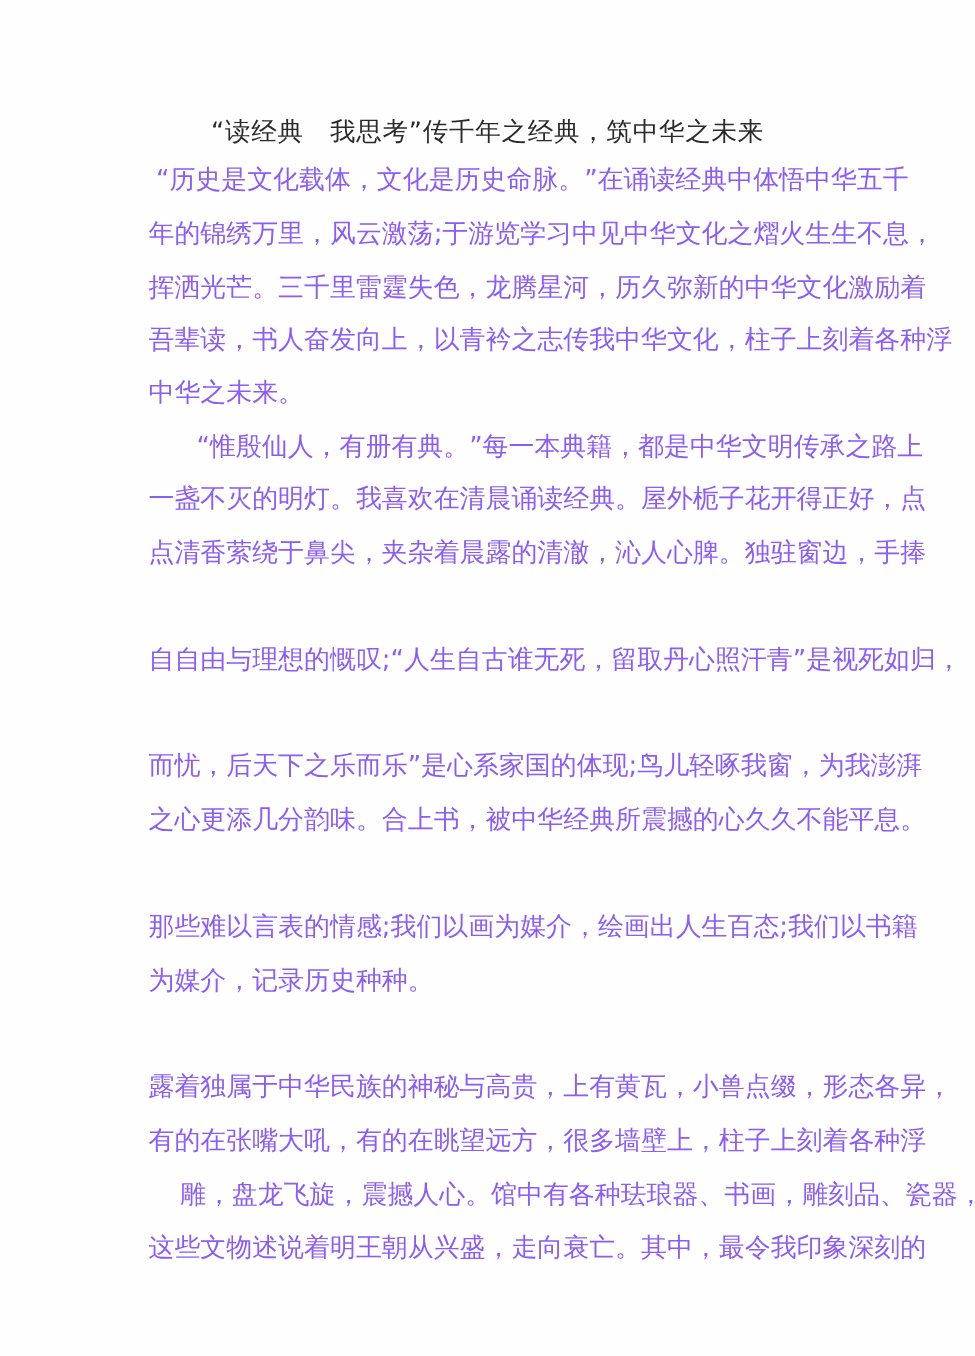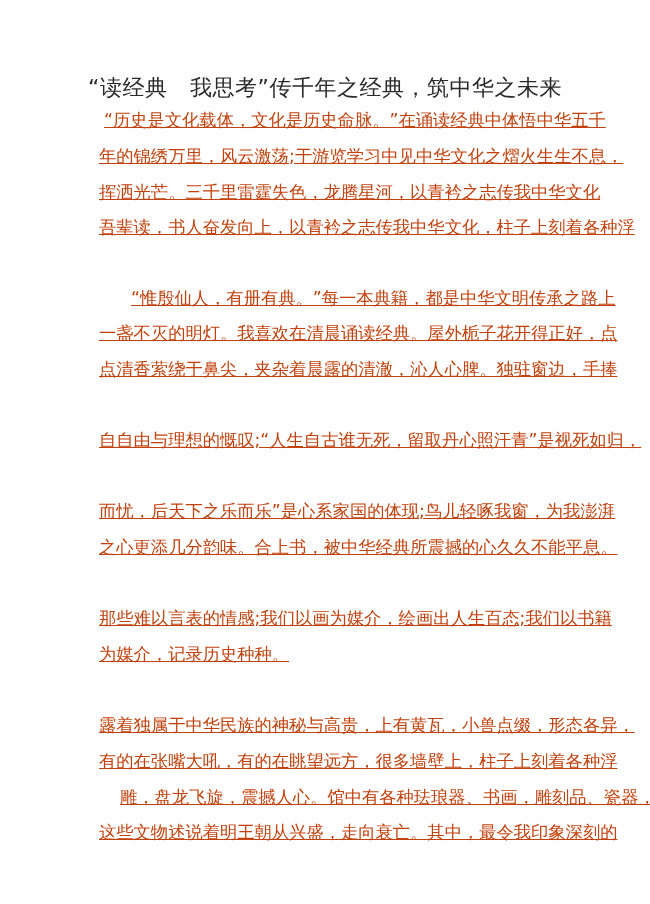--- a/index.html
+++ b/index.html
@@ -4,43 +4,43 @@
 <style>
   html, body { margin: 0; padding: 0; }
   body {
     width: 650px; height: 904px; background: #ffffff; overflow: hidden;
     font-family: "DejaVu Sans", "Liberation Sans", sans-serif;
     color: #2b2b2b;
   }
   .page { position: relative; width: 650px; height: 904px; background: #fefefe; }
   .title {
     position: absolute; top: 76px; left: 0; width: 650px; text-align: center;
-    font-size: 22px; letter-spacing: 0.5px; line-height: 24px; color: #2a2a2a;
+    font-size: 17px; letter-spacing: 0.5px; line-height: 24px; color: #2a2a2a;
     filter: blur(0.35px);
   }
   .line {
     position: absolute; left: 99px; width: 456px; height: 24px;
     font-size: 17.3px; line-height: 24px; white-space: nowrap;
-    text-align: justify; text-align-last: justify; color: #c2410c;
+    text-align: justify; text-align-last: justify; color: #8b5cf6;
     filter: blur(0.35px);
-    text-decoration: underline;
   }
   .line.indent { left: 131px; width: 424px; }
   .line.last { text-align-last: left; }
 </style>
 </head>
 <body>
 
 <div class="page">
   <div class="title">“读经典　我思考”传千年之经典，筑中华之未来</div>
 
   <div class="line indent" style="top:108px; left:104px; width:451px;">“历史是文化载体，文化是历史命脉。”在诵读经典中体悟中华五千</div>
   <div class="line" style="top:144px;">年的锦绣万里，风云激荡;于游览学习中见中华文化之熠火生生不息，</div>
-  <div class="line" style="top:180px;">挥洒光芒。三千里雷霆失色，龙腾星河，以青衿之志传我中华文化</div>
+  <div class="line" style="top:180px;">挥洒光芒。三千里雷霆失色，龙腾星河，历久弥新的中华文化激励着</div>
   <div class="line" style="top:215px;">吾辈读，书人奋发向上，以青衿之志传我中华文化，柱子上刻着各种浮</div>
+  <div class="line last" style="top:250px;">中华之未来。</div>
 
   <div class="line indent" style="top:286px;">“惟殷仙人，有册有典。”每一本典籍，都是中华文明传承之路上</div>
   <div class="line" style="top:321px;">一盏不灭的明灯。我喜欢在清晨诵读经典。屋外栀子花开得正好，点</div>
   <div class="line" style="top:357px;">点清香萦绕于鼻尖，夹杂着晨露的清澈，沁人心脾。独驻窗边，手捧</div>
   <div class="line" style="top:428px;">自自由与理想的慨叹;“人生自古谁无死，留取丹心照汗青”是视死如归，</div>
   <div class="line" style="top:499px;">而忧，后天下之乐而乐”是心系家国的体现;鸟儿轻啄我窗，为我澎湃</div>
   <div class="line" style="top:535px;">之心更添几分韵味。合上书，被中华经典所震撼的心久久不能平息。</div>
 
   <div class="line" style="top:606px;">那些难以言表的情感;我们以画为媒介，绘画出人生百态;我们以书籍</div>
   <div class="line last" style="top:642px;">为媒介，记录历史种种。</div>

